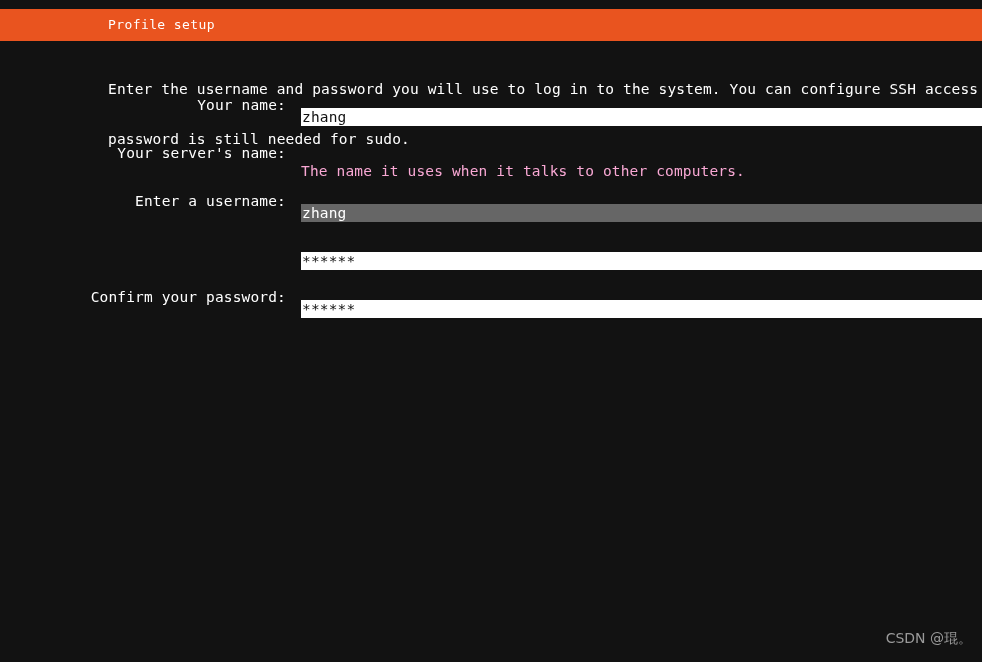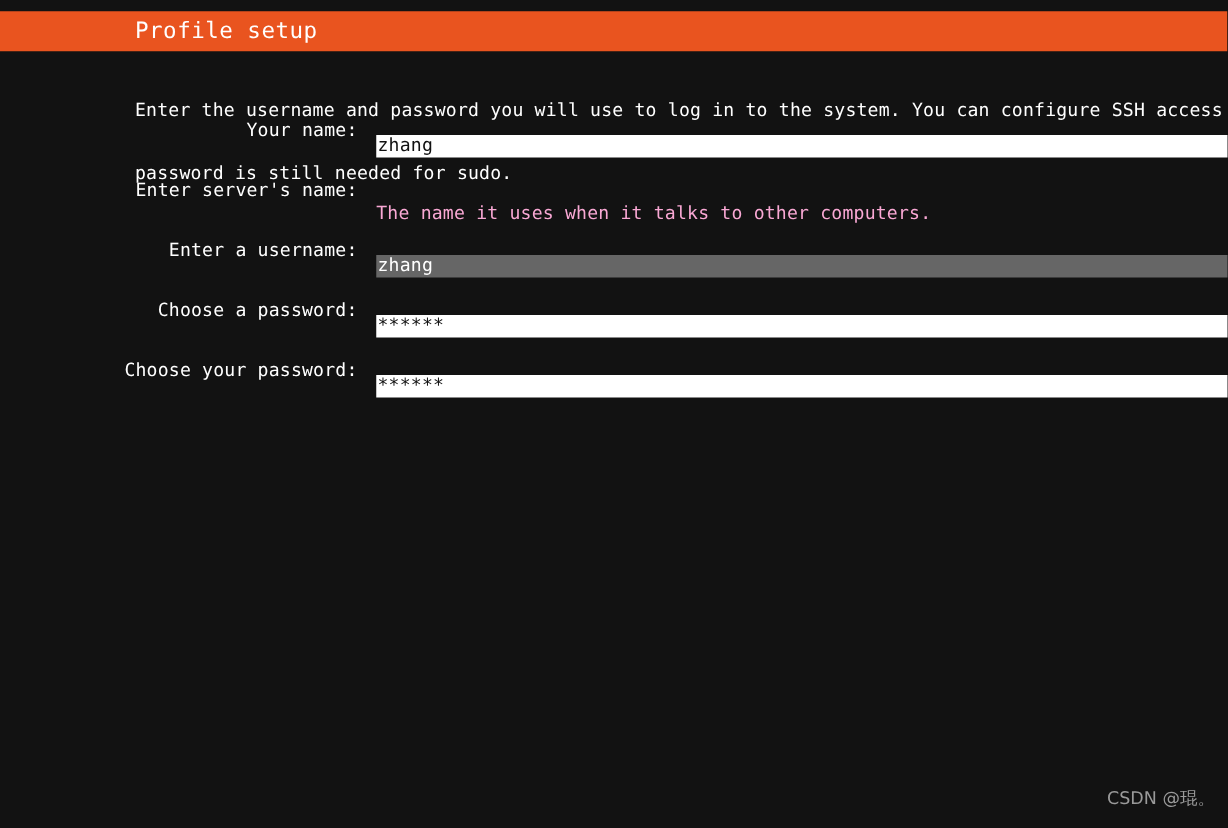--- a/index.html
+++ b/index.html
@@ -29,21 +29,21 @@
     left: 0;
     top: 9px;
     width: 982px;
     height: 32px;
     background: #e9541f;
     display: flex;
     align-items: center;
   }
   .titlebar-text {
     margin-left: 108px;
-    font-size: 18px;
+    font-size: 13px;
     letter-spacing: 0.4px;
     color: #ffffff;
     line-height: 32px;
     white-space: pre;
   }
 
   
   .intro {
     position: absolute;
     left: 108px;
@@ -147,36 +147,35 @@
   </div>
 
   <div class="form">
 
     <div class="field-row">
       <div class="field-label">Your name:</div>
       <div class="field-input plain">zhang</div>
     </div>
 
     <div class="field-row">
-      <div class="field-label">Enter server's name:</div>
+      <div class="field-label">Your server's name:</div>
       <div class="field-hint">The name it uses when it talks to other computers.</div>
     </div>
 
     <div class="field-row">
       <div class="field-label">Enter a username:</div>
       <div class="field-input selected">zhang</div>
     </div>
 
     <div class="field-row">
-      <div class="field-label">Choose a password:</div>
       <div class="field-input plain">******</div>
     </div>
 
     <div class="field-row">
-      <div class="field-label">Choose your password:</div>
+      <div class="field-label">Confirm your password:</div>
       <div class="field-input plain">******</div>
     </div>
 
   </div>
 
   <div class="watermark">CSDN @琨。</div>
 
 </div>
 
 </body></html>

